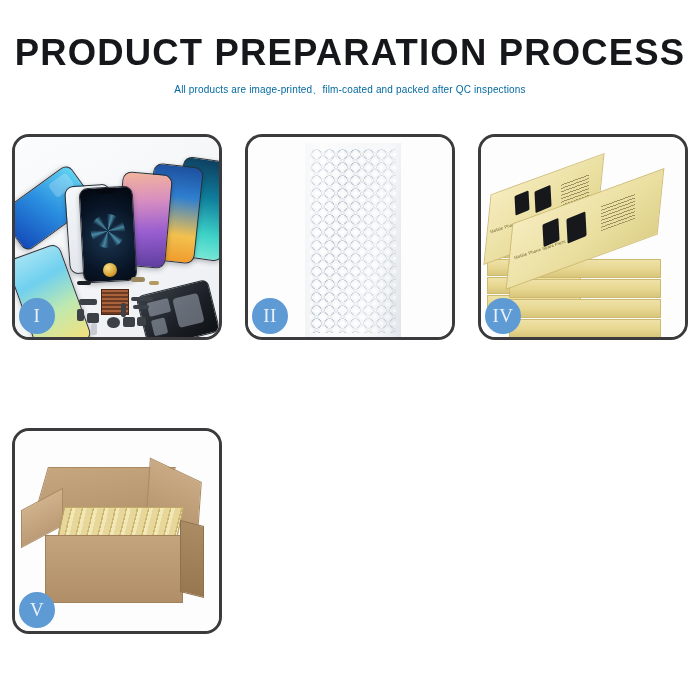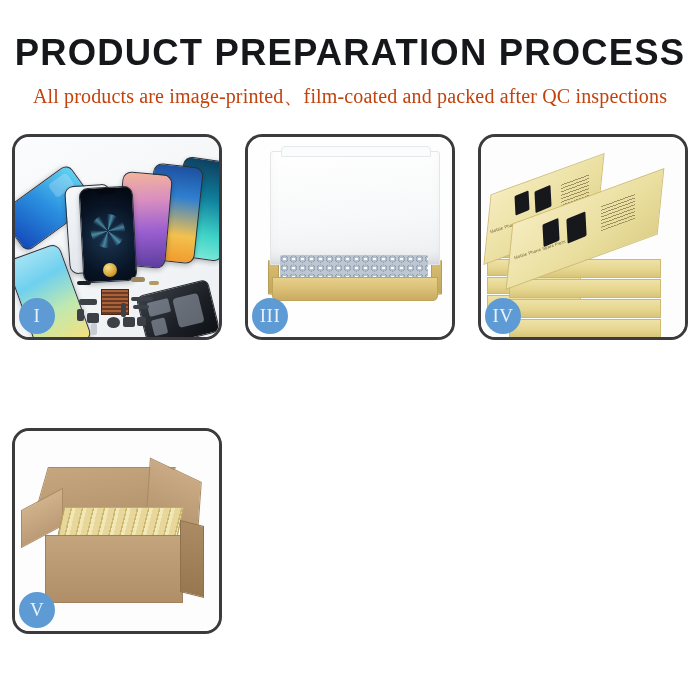--- a/index.html
+++ b/index.html
@@ -26,25 +26,25 @@
     font-size: 37px;
     font-weight: bold;
     letter-spacing: 1.2px;
     color: #15171a;
     line-height: 1.0;
     white-space: nowrap;
     transform: scaleX(0.985);
   }
   .subtitle {
     margin-top: 12px;
-    font-family: Liberation Serif, serif;
-    font-size: 20px;
+    font-family: Liberation Sans, sans-serif;
+    font-size: 10px;
     font-weight: normal;
     letter-spacing: 0.15px;
-    color: #c2410c;
+    color: #0369a1;
     white-space: nowrap;
   }
 
   
   .grid {
     position: absolute;
     top: 134px;
     left: 12px;
     width: 676px;
     display: grid;
@@ -460,33 +460,30 @@
         <b style="left:30px;top:48px;width:13px;height:11px;border-radius:50%;"></b>
         <b style="left:46px;top:48px;width:12px;height:10px;"></b>
         <b style="left:60px;top:48px;width:9px;height:9px;"></b>
         <b style="left:14px;top:54px;width:6px;height:12px;background:#c8ccd2;"></b>
         <b style="left:44px;top:34px;width:5px;height:14px;"></b>
       </div>
     </div>
     <div class="badge">I</div>
   </div>
 
-
   <div class="panel">
     <div class="stage">
-      <div class="p3-bg"></div>
-      <div class="wb-ear-l"></div>
-      <div class="wb-ear-r"></div>
-      <div class="wb-lid"></div>
-      <div class="wb-base"></div>
-      <div class="wb-wrap"></div>
-      <div class="wb-front"></div>
+      <div class="p2-bg"></div>
+      <div class="bw-sheet"></div>
+      <div class="bw-bubbles"></div>
+      <div class="bw-shine"></div>
     </div>
-    <div class="badge">III</div>
+    <div class="badge">II</div>
   </div>
+
 
   <div class="panel">
     <div class="stage">
       <div class="p4-bg"></div>
       <div class="stack">
 
         <div class="sbox" style="left:2px;top:86px;width:92px;height:15px;"></div>
         <div class="sbox" style="left:2px;top:104px;width:92px;height:15px;"></div>
         <div class="sbox" style="left:2px;top:122px;width:92px;height:15px;"></div>
         <div class="sbox" style="left:2px;top:140px;width:92px;height:15px;"></div>

